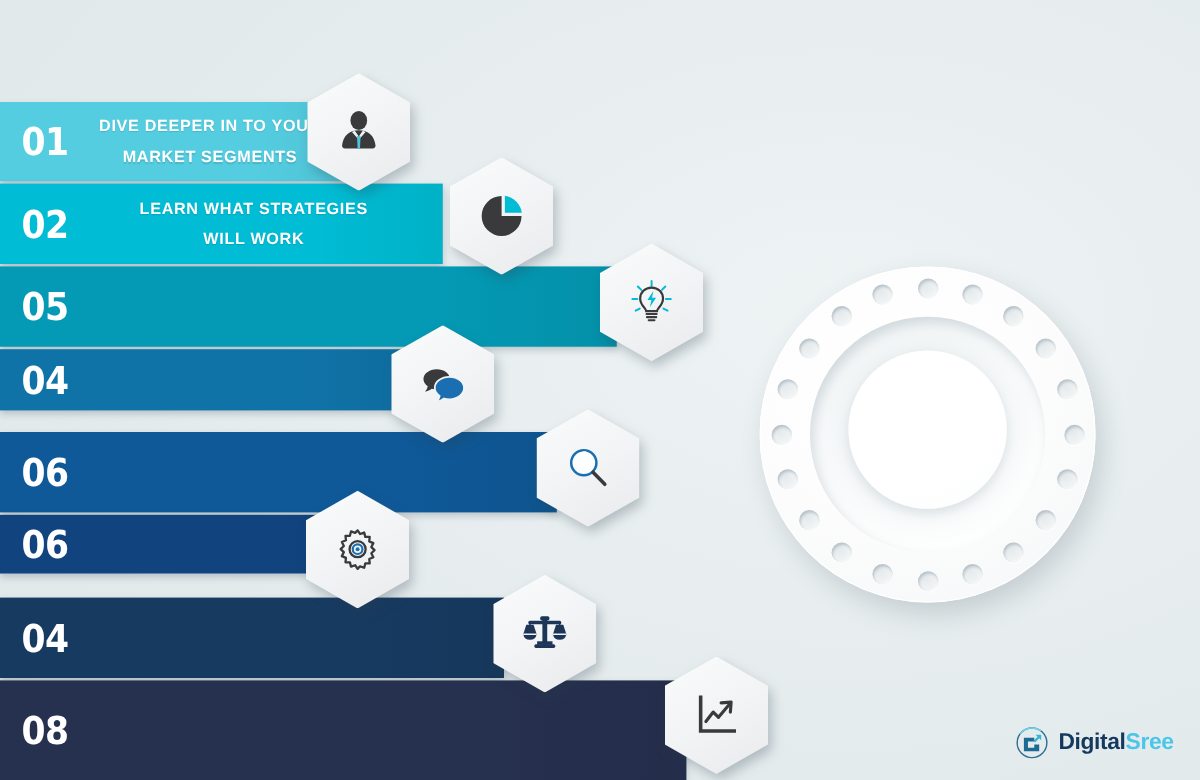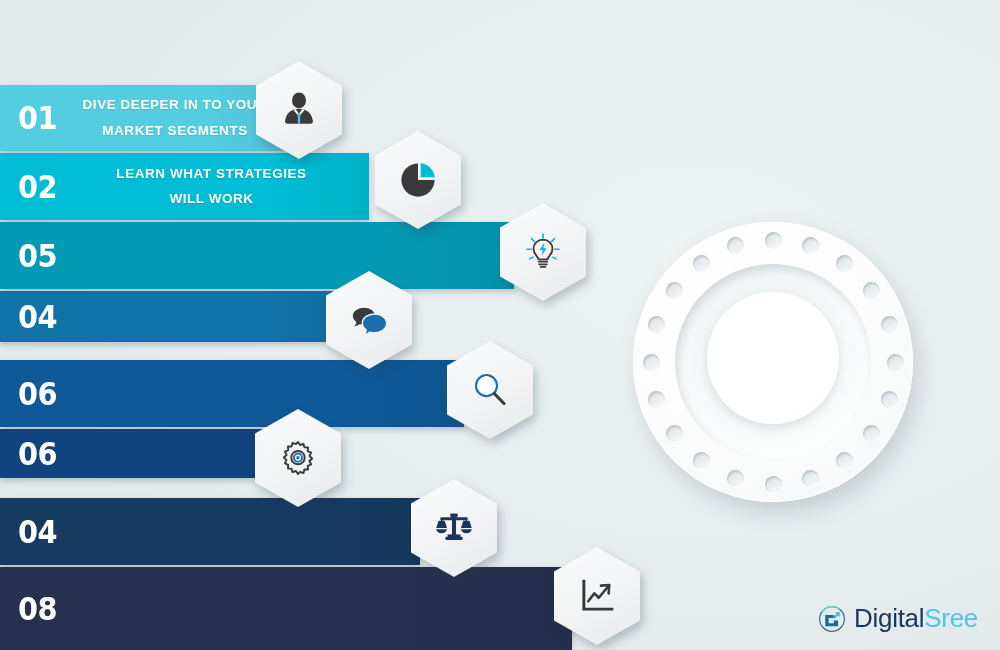--- a/index.html
+++ b/index.html
@@ -58,21 +58,21 @@
     background:radial-gradient(circle at 42% 34%, #ffffff 0%, #ffffff 62%, #fafcfc 100%);
     box-shadow:0 4px 10px rgba(130,150,160,.25);
   }
   .dimple{position:absolute;width:17px;height:17px;border-radius:50%;
     background:radial-gradient(circle at 38% 32%, #e4e9eb 0%, #f0f3f4 60%, #ffffff 100%);
     box-shadow:inset 1px 2px 2.5px rgba(120,140,152,.45), 0 1px 0 rgba(255,255,255,.9);}
 
   
   #logo{position:absolute;right:22px;bottom:16px;display:flex;align-items:center;gap:7px;}
   #logo .mark{width:30px;height:30px;}
-  #logo .wordmark{font-size:26px;font-weight:400;letter-spacing:-0.3px;
+  #logo .wordmark{font-size:19px;font-weight:700;letter-spacing:-0.3px;
      font-family:"Liberation Sans",sans-serif;}
   #logo .w1{color:#14385e;}
   #logo .w2{color:#4cc6e8;}
 </style>
 </head>
 <body>
 
 <div id="stage">
 
   <div id="bars">

